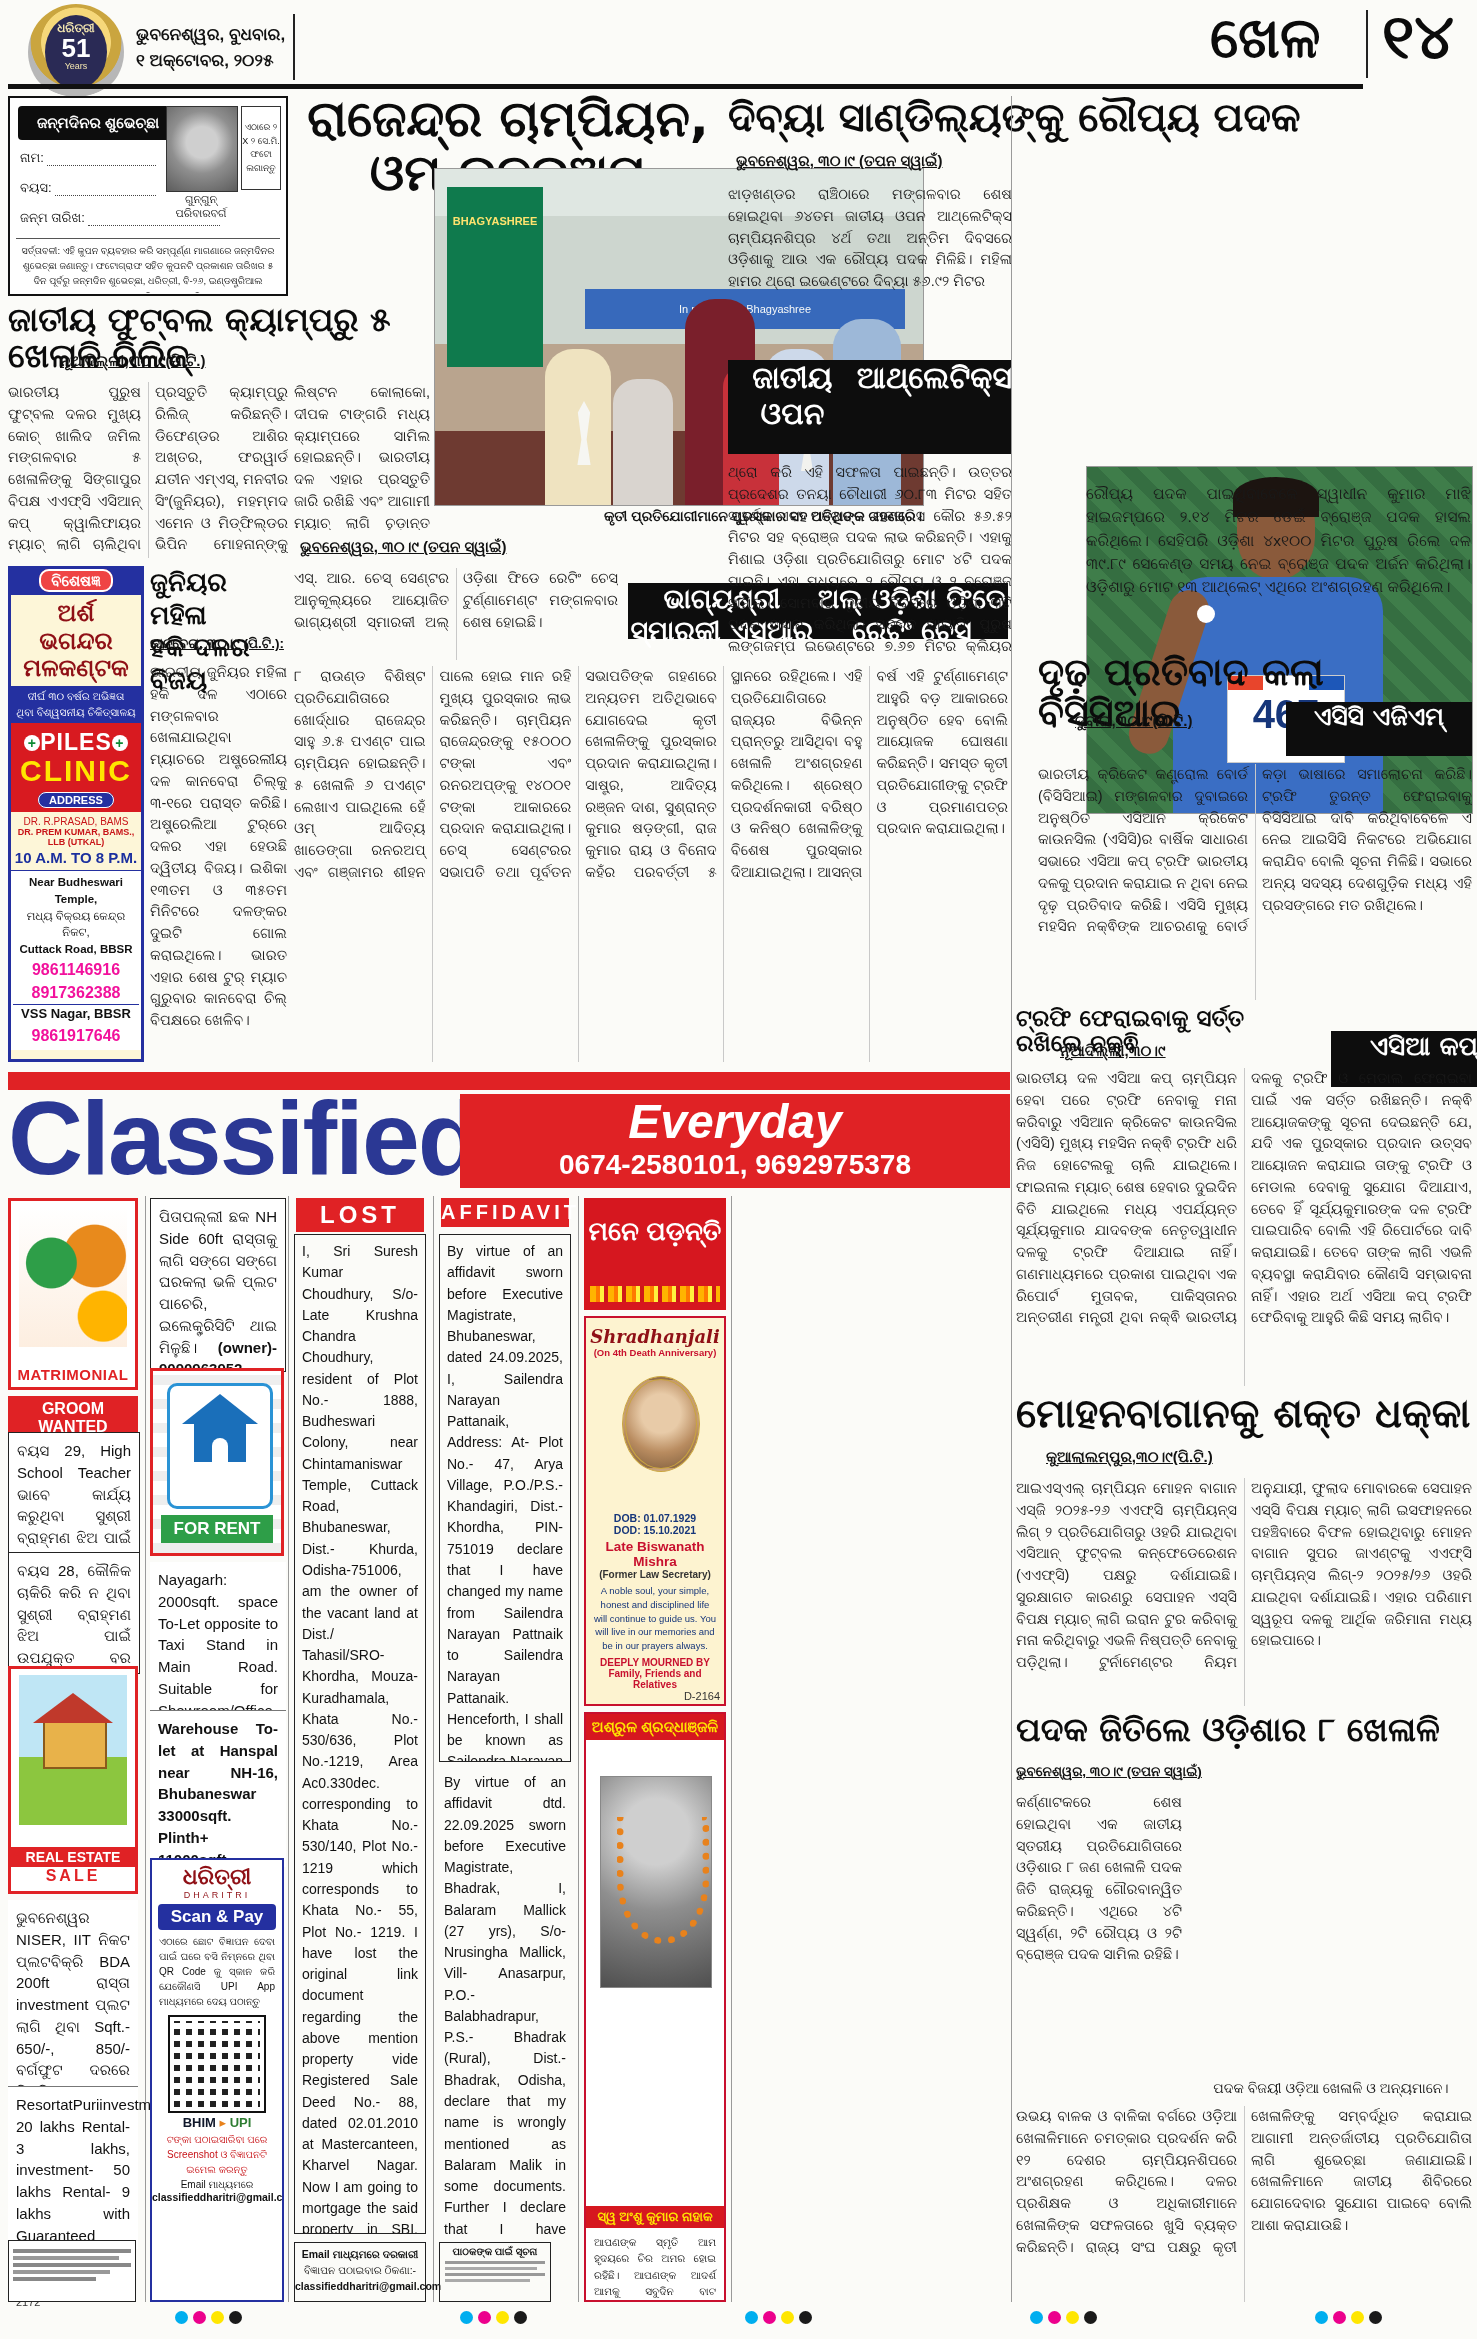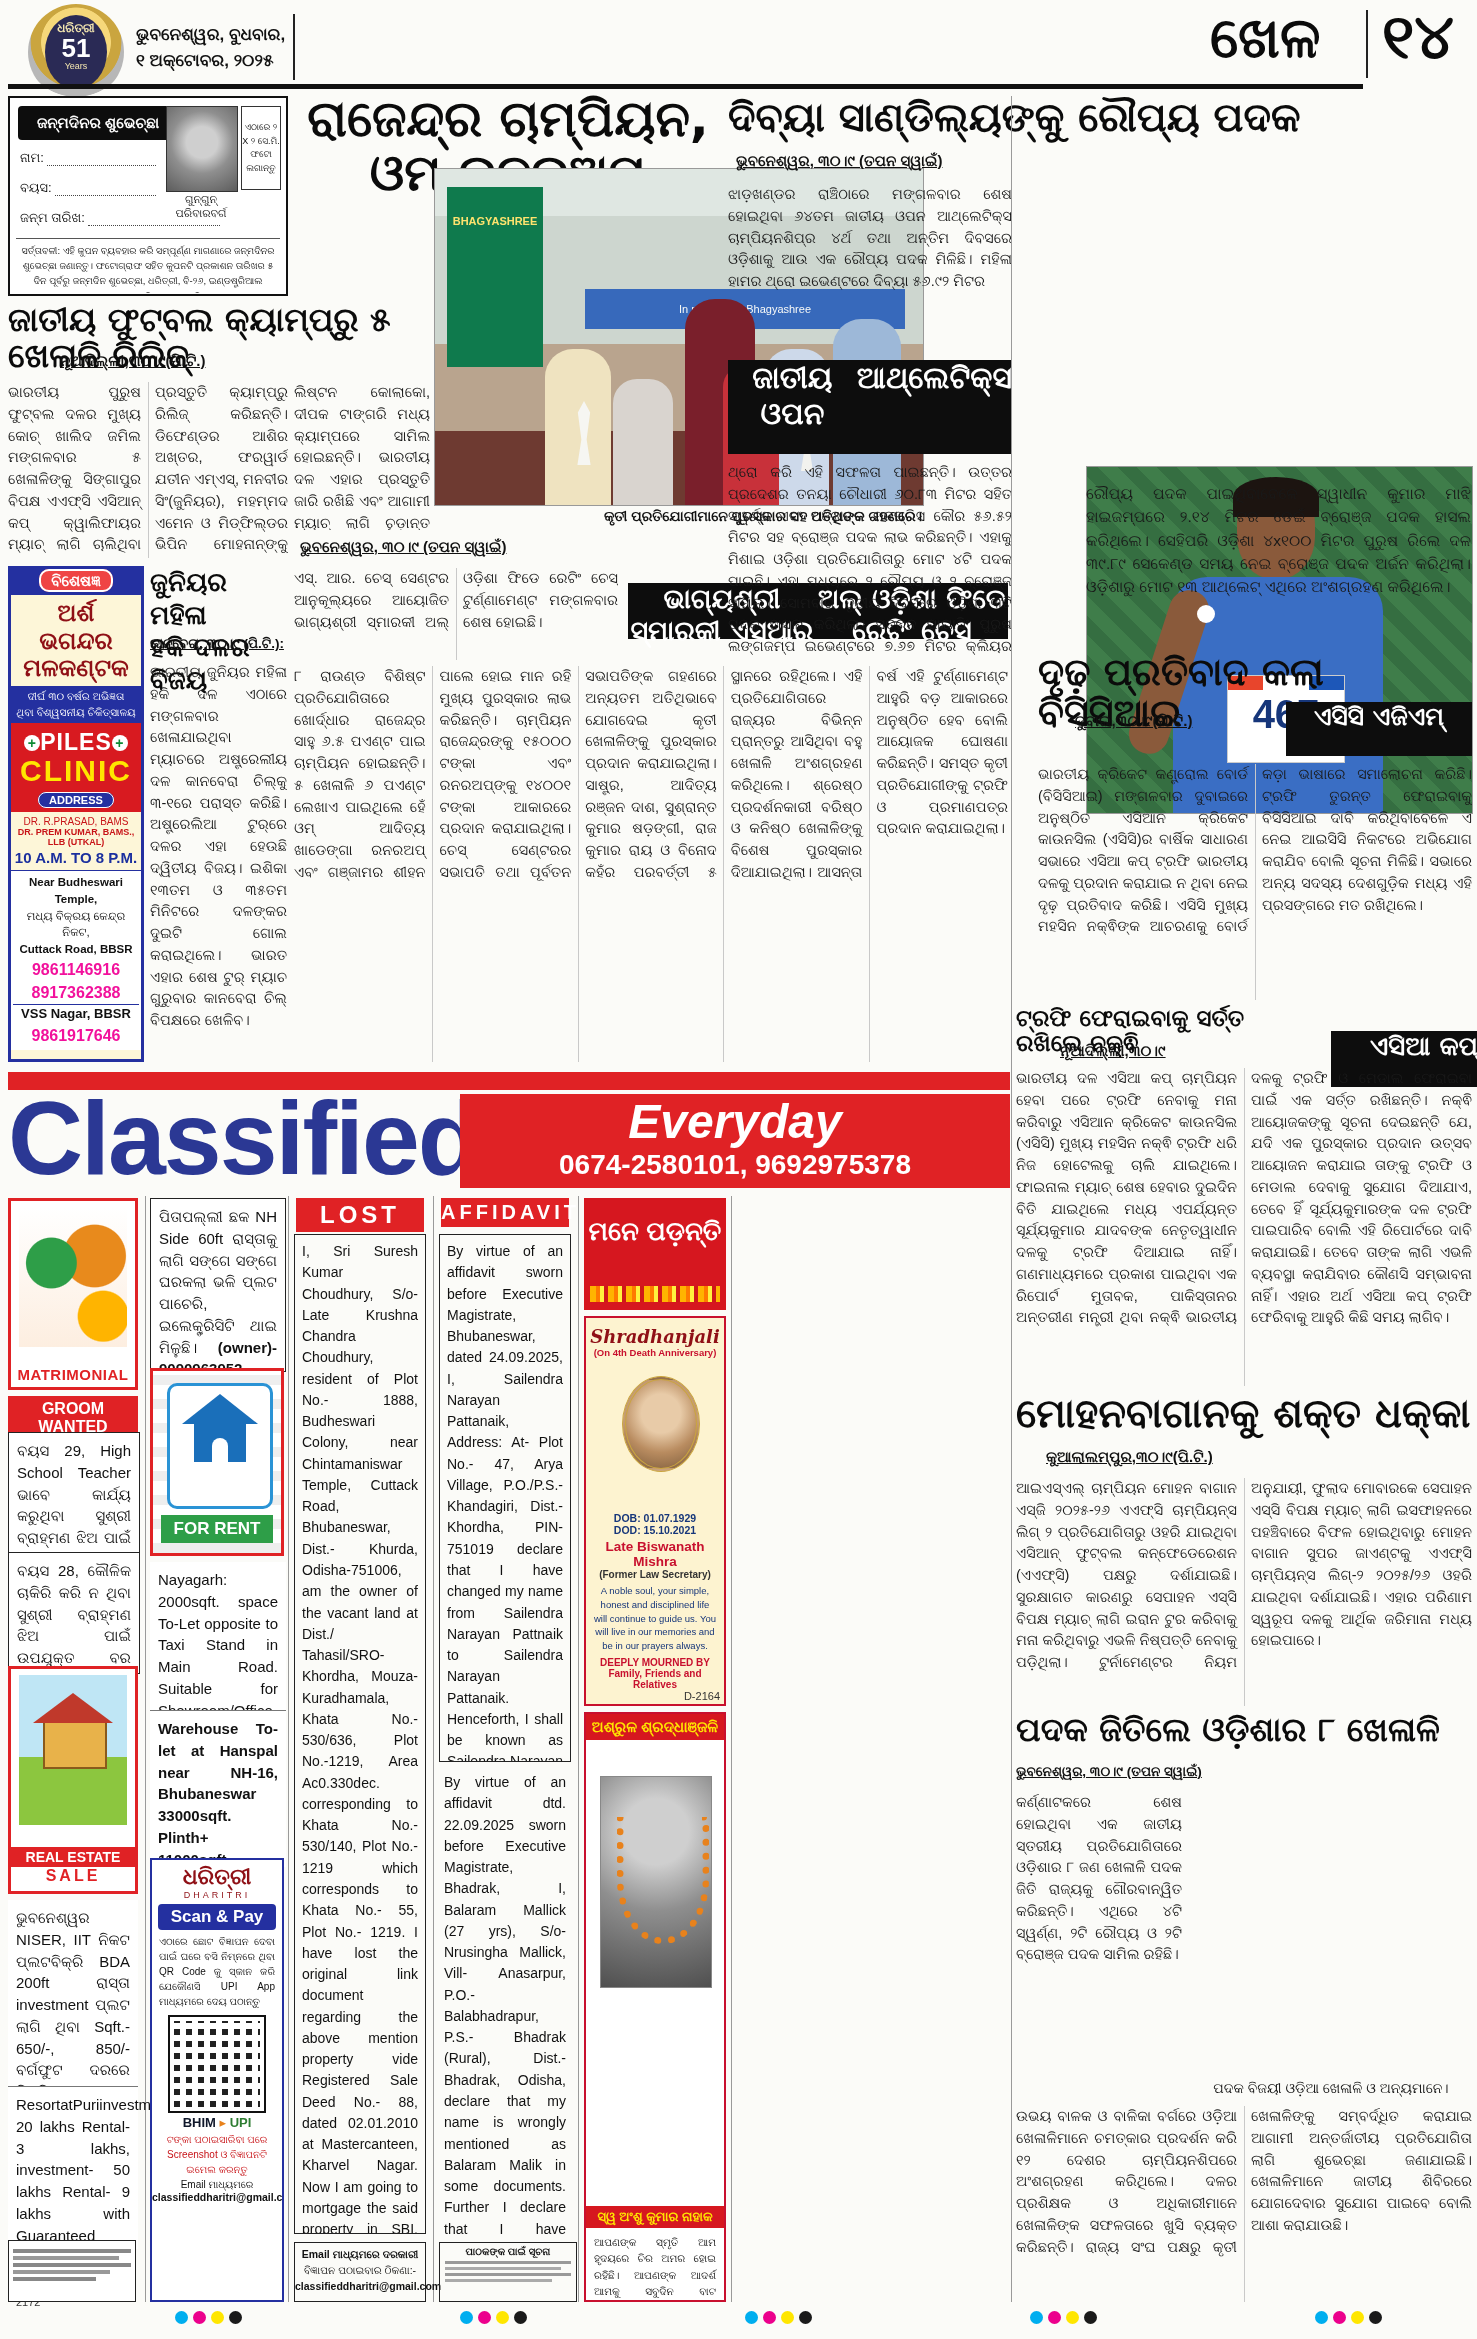--- a/index.html
+++ b/index.html
@@ -304,21 +304,21 @@
 <div class="abs redhdr" style="left:441px;top:1198px;width:128px;font-size:20px;">AFFIDAVIT</div>
 <div class="abs" style="left:439px;top:1234px;width:132px;height:528px;border:1.5px solid #222;padding:6px 7px;box-sizing:border-box;font-size:14px;line-height:1.52;text-align:justify;overflow:hidden;">
   <span>By virtue of an affidavit sworn before Executive Magistrate, Bhubaneswar, dated 24.09.2025, I, Sailendra Narayan Pattanaik, Address: At- Plot No.- 47, Arya Village, P.O./P.S.- Khandagiri, Dist.- Khordha, PIN-751019 declare that I have changed my name from Sailendra Narayan Pattnaik to Sailendra Narayan Pattanaik. Henceforth, I shall be known as Sailendra Narayan Pattanaik for all purposes.</span>
   
   
 </div>
 <div class="abs" style="left:439px;top:1768px;width:132px;height:470px;padding:4px 5px;box-sizing:border-box;font-size:14px;line-height:1.52;text-align:justify;overflow:hidden;">
   <span>By virtue of an affidavit dtd. 22.09.2025 sworn before Executive Magistrate, Bhadrak, I, Balaram Mallick (27 yrs), S/o- Nrusingha Mallick, Vill- Anasarpur, P.O.- Balabhadrapur, P.S.- Bhadrak (Rural), Dist.- Bhadrak, Odisha, declare that my name is wrongly mentioned as Balaram Malik in some documents. Further I declare that I have changed my name from Balaram Malik to Balaram Mallick for all purposes.</span>
   
 </div>
-<div class="abs" style="left:439px;top:2242px;width:138px;height:60px;border:1.5px solid #222;padding:3px 5px;box-sizing:border-box;text-align:center;">
+<div class="abs" style="left:439px;top:2242px;width:112px;height:60px;border:1.5px solid #222;padding:3px 5px;box-sizing:border-box;text-align:center;">
   <div style="font-size:10px;font-weight:bold;">ପାଠକଙ୍କ ପାଇଁ ସୂଚନା</div>
   <div style="height:3px;background:#999;margin:3px 0;"></div>
   <div style="height:3px;background:#aaa;margin:3px 0;width:92%;"></div>
   <div style="height:3px;background:#999;margin:3px 0;"></div>
   <div style="height:3px;background:#aaa;margin:3px 0;width:85%;"></div>
 </div>
 
 <div class="abs" style="left:584px;top:1198px;width:142px;height:112px;background:#d6171f;text-align:center;">
   <div style="color:#fff;font-weight:bold;font-size:26px;padding-top:18px;">ମନେ ପଡ଼ନ୍ତି</div>
   <div class="candles abs" style="left:6px;bottom:8px;width:130px;height:16px;"></div>

